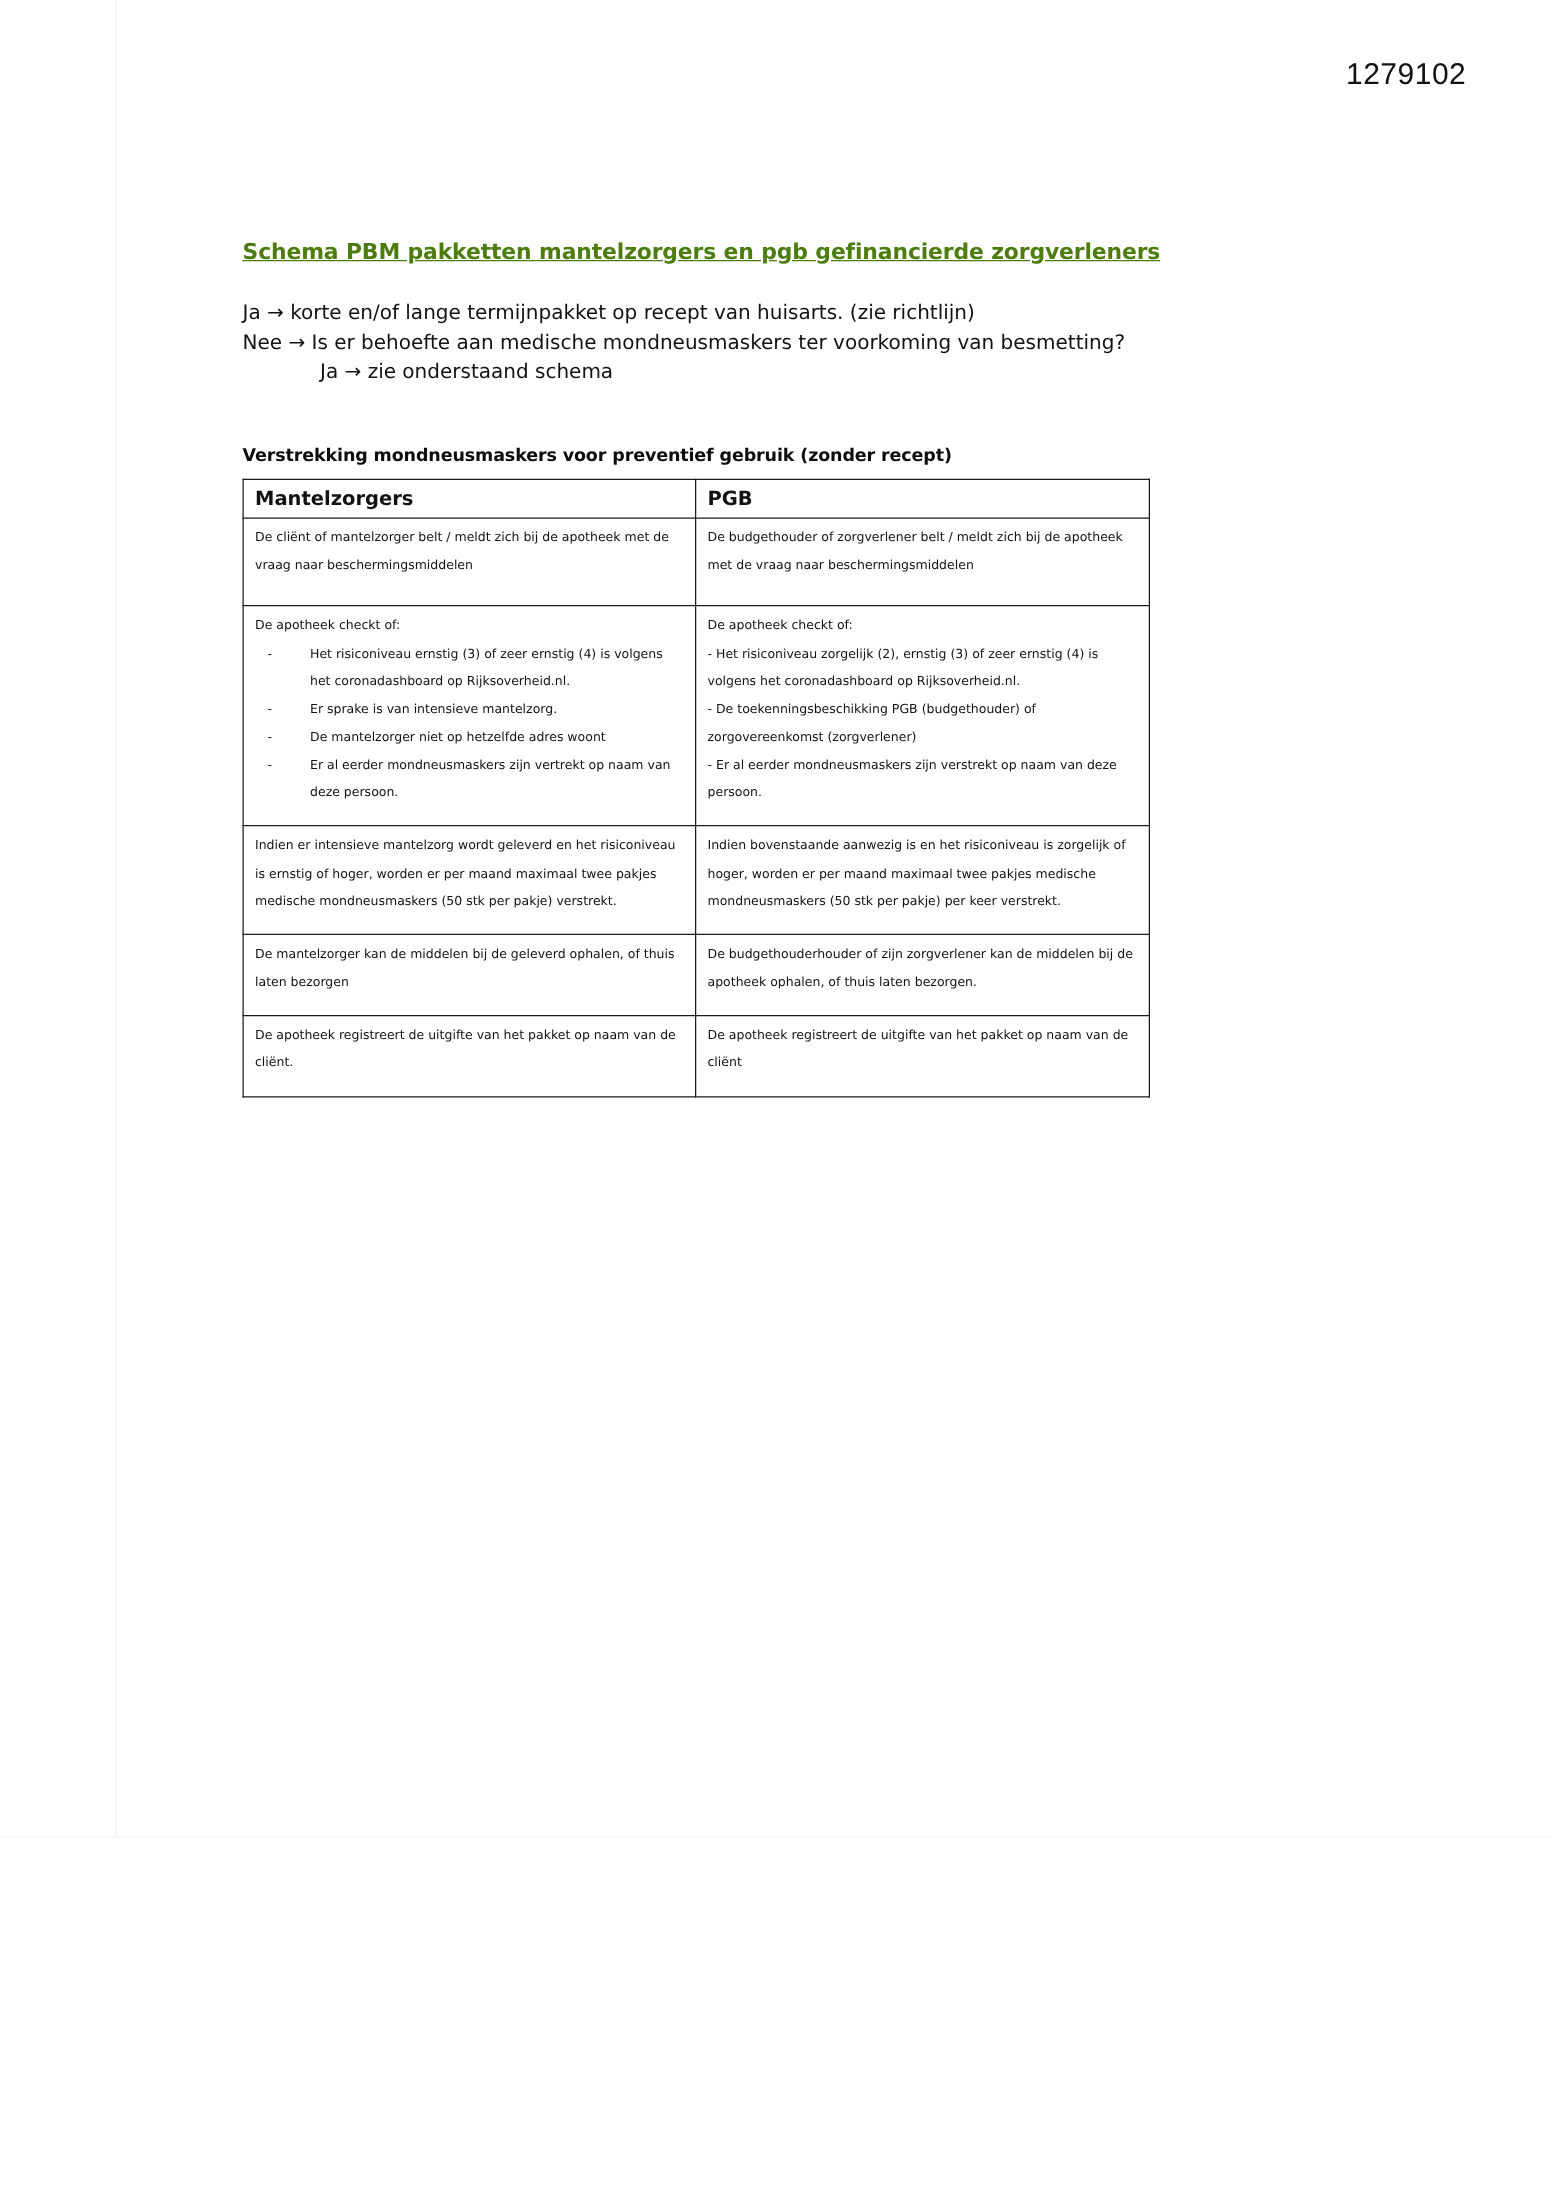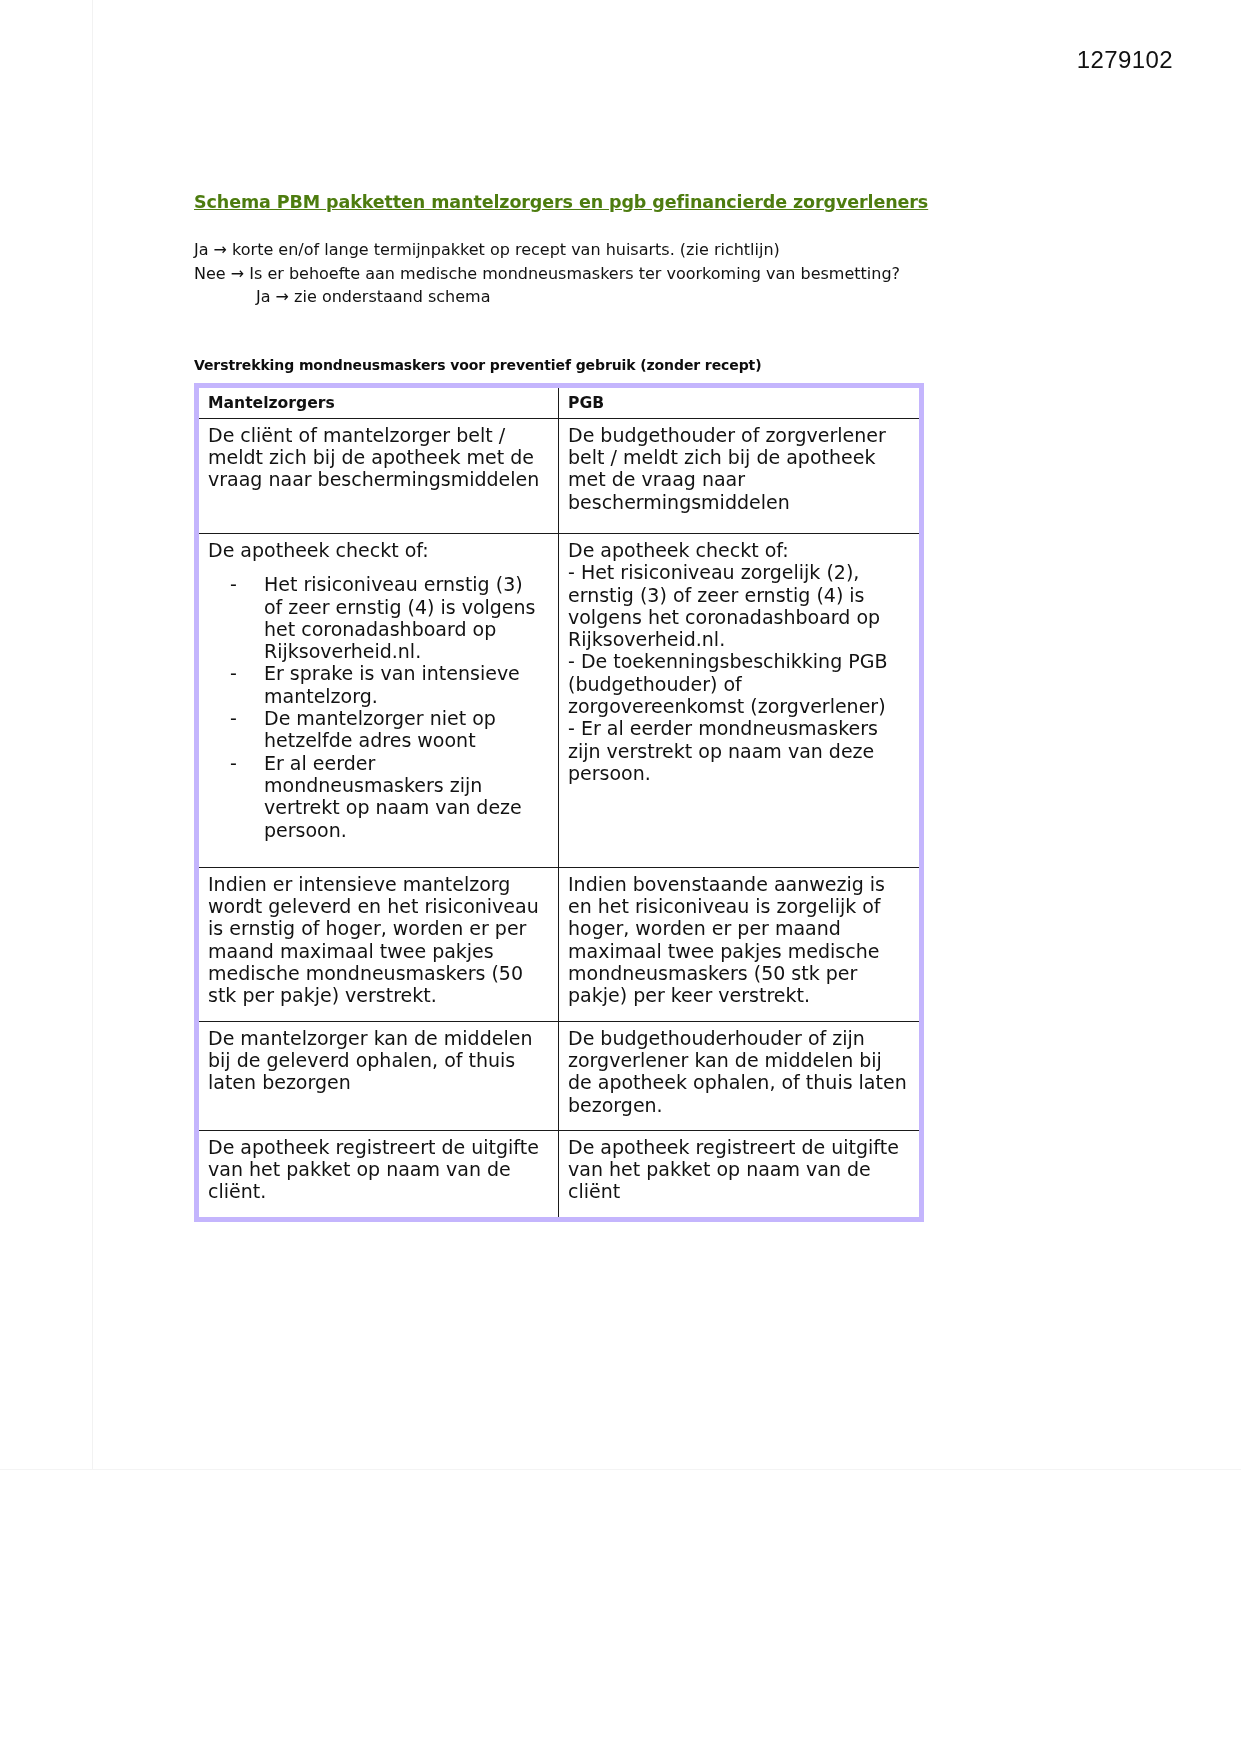--- a/index.html
+++ b/index.html
@@ -79,30 +79,30 @@
     font-size: 14px;
     font-weight: bold;
     margin: 48px 0 10px 0;
     color: #0d0d0d;
     letter-spacing: -0.1px;
   }
   table.schema {
     border-collapse: collapse;
     width: 725px;
     table-layout: fixed;
-    border: 5px solid #c4b5fd;
+    border: 1px solid #c4b5fd;
   }
   table.schema col.c1 { width: 362px; }
   table.schema col.c2 { width: 363px; }
   table.schema th,
   table.schema td {
     border: 1px solid #1a1a1a;
     vertical-align: top;
     padding: 5px 9px 9px 9px;
-    font-size: 19px;
+    font-size: 10px;
     line-height: 22.3px;
     text-align: left;
     color: #121212;
   }
   table.schema th {
     font-weight: bold;
     padding-bottom: 4px;
     padding-top: 4px;
     font-size: 15.6px;
   }
@@ -110,21 +110,21 @@
     padding-bottom: 20px;
   }
   table.schema td.pad-mid {
     padding-bottom: 14px;
   }
   .cell-lead {
     margin: 0;
   }
   ul.dash-list {
     list-style: none;
-    margin: 12px;
+    margin: 0;
     padding: 0;
   }
   ul.dash-list li {
     position: relative;
     padding-left: 44px;
     margin: 0;
   }
   ul.dash-list li::before {
     content: "-";
     position: absolute;

